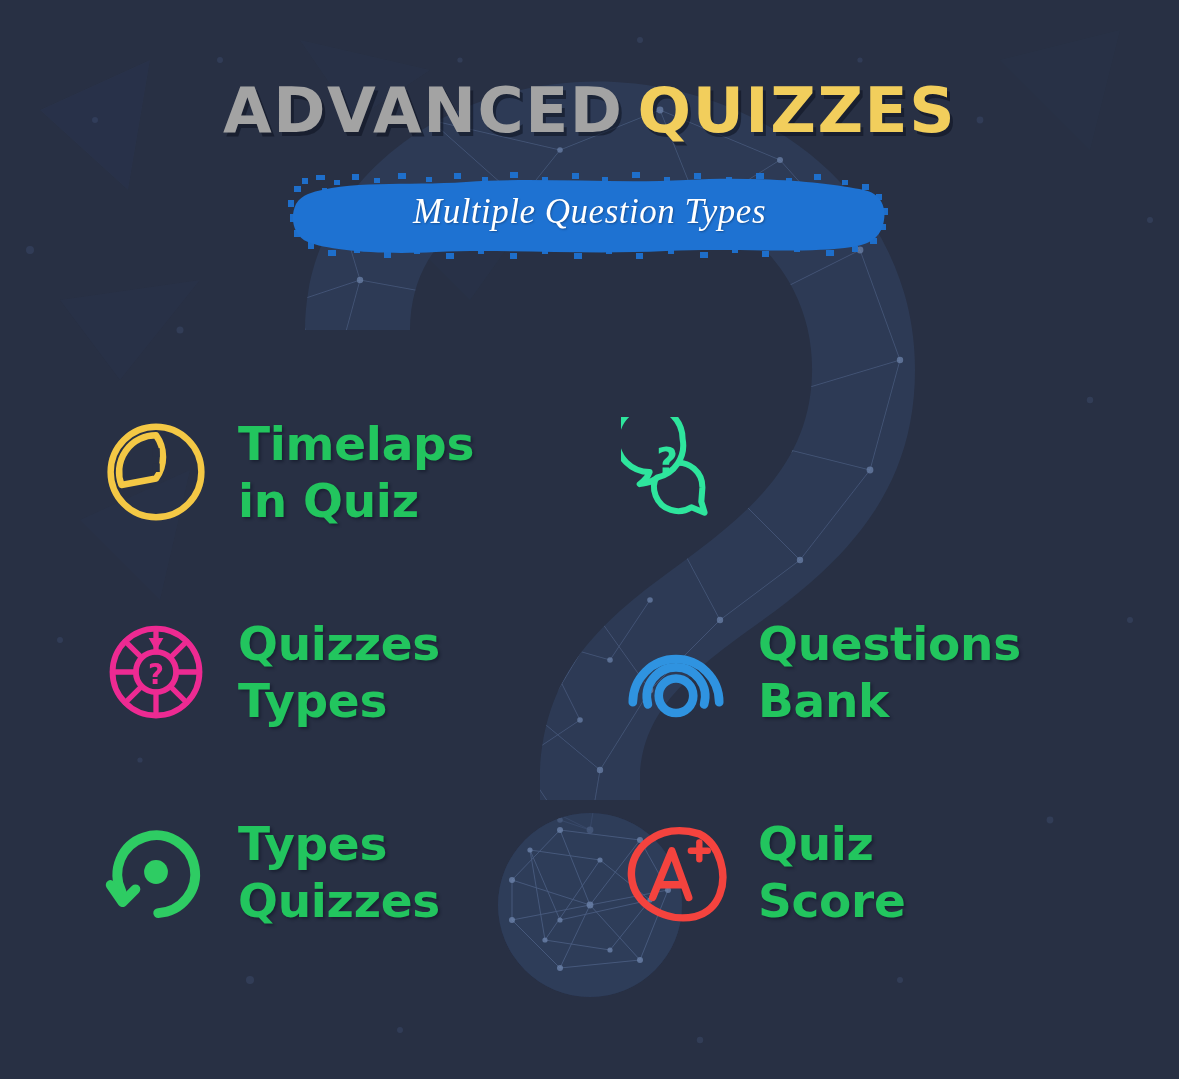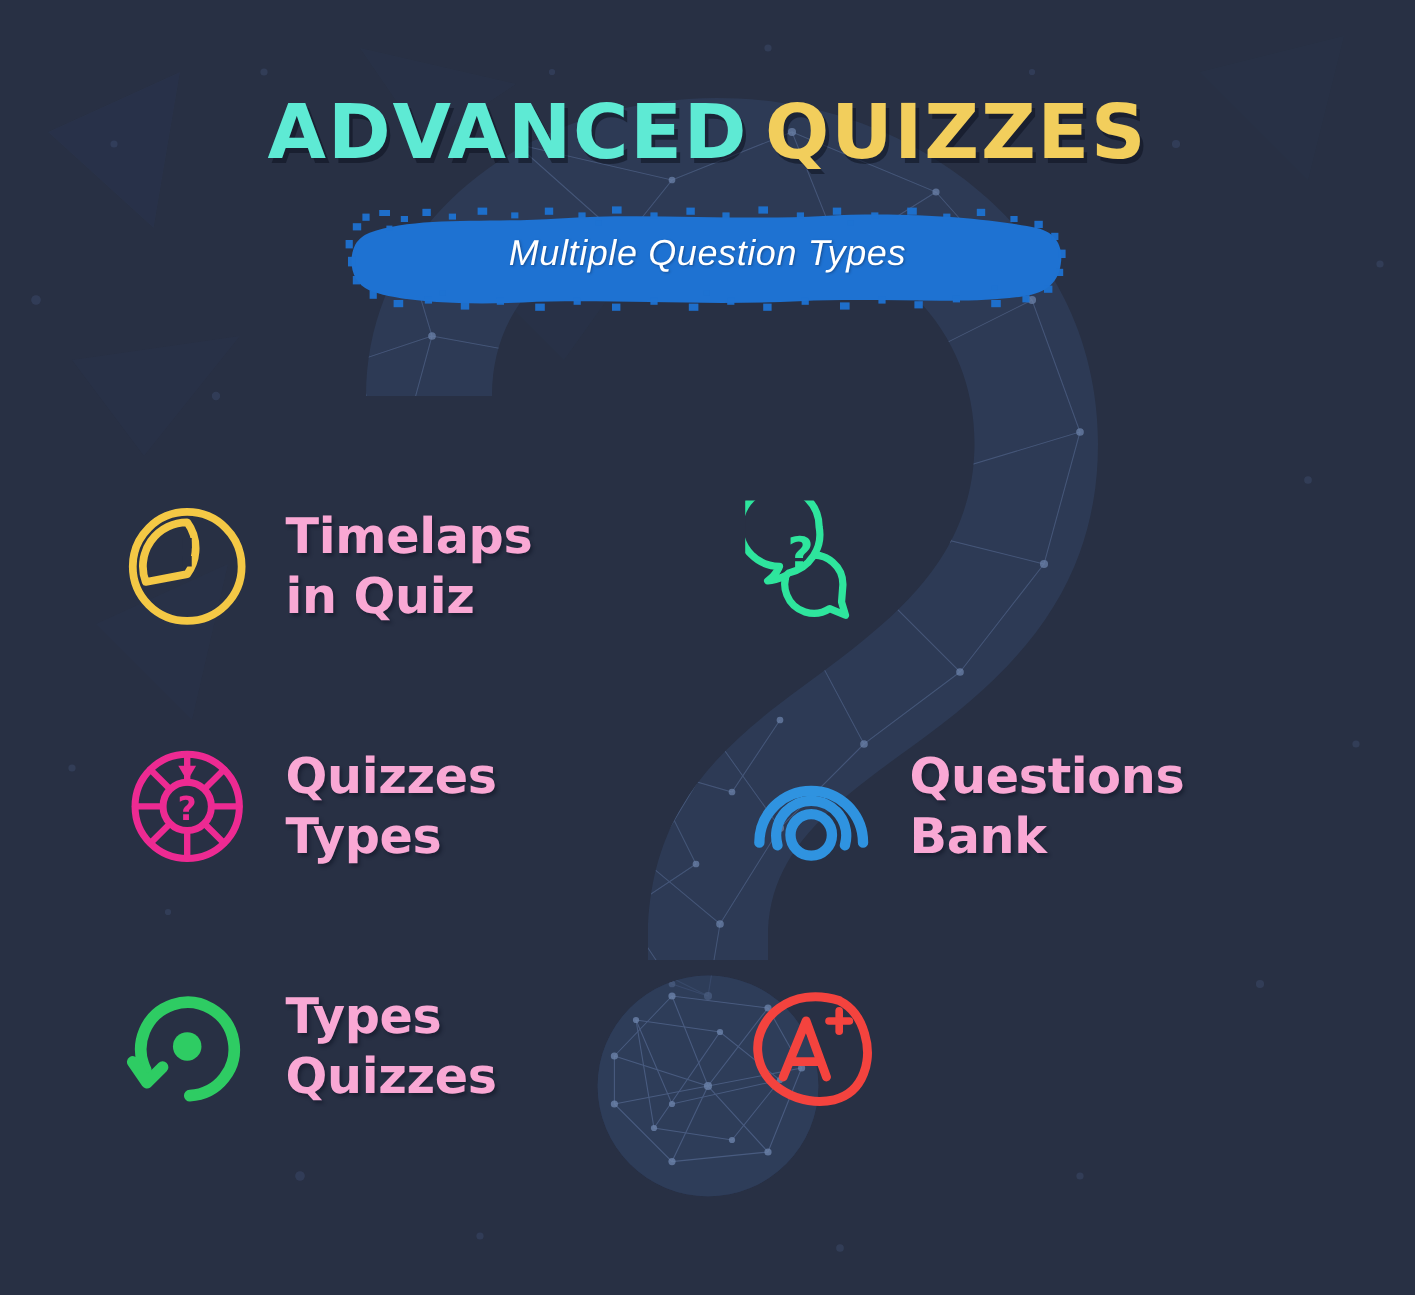--- a/index.html
+++ b/index.html
@@ -44,21 +44,21 @@
 
   .title {
     font-family: "DejaVu Sans", sans-serif;
     font-size: 63px;
     font-weight: bold;
     letter-spacing: 1.5px;
     line-height: 1.05;
     text-shadow: 3px 4px 0 rgba(13,18,32,0.55);
     white-space: nowrap;
   }
-  .title-main { color: #5eead4; }
+  .title-main { color: #a3a3a3; }
   .title-accent { color: #F2CE5C; margin-left: 14px; }
 
   
   .banner-wrap {
     position: relative;
     width: 608px;
     height: 92px;
     margin: 24px auto 0 auto;
   }
   .banner-brush {
@@ -67,23 +67,23 @@
     width: 608px;
     height: 92px;
   }
   .banner-text {
     position: absolute;
     inset: 0;
     display: flex;
     align-items: center;
     justify-content: center;
     color: #FFFFFF;
-    font-family: Liberation Sans, sans-serif;
+    font-family: Liberation Serif, serif;
     font-style: italic;
-    font-size: 30px;
+    font-size: 35px;
     font-weight: normal;
     letter-spacing: 0.5px;
     padding-bottom: 4px;
     text-shadow: 1px 1px 2px rgba(10,20,45,0.35);
     text-align: right;
   }
 
   
   .features {
     position: absolute;
@@ -108,23 +108,23 @@
   .feature-icon {
     flex: 0 0 auto;
     width: 112px;
     height: 112px;
     display: flex;
     align-items: center;
     justify-content: center;
   }
 
   .feature-label {
-    color: #f9a8d4;
+    color: #22c55e;
     font-family: "DejaVu Sans", sans-serif;
-    font-size: 41px;
+    font-size: 47px;
     font-weight: bold;
     line-height: 1.22;
     letter-spacing: -0.3px;
     text-shadow: 2px 2px 3px rgba(10,16,30,0.45);
     white-space: pre-line;
   }
 </style>
 </head>
 <body>
 
@@ -471,16 +471,18 @@
     <div class="feature">
       <div class="feature-icon">
         <svg viewBox="0 0 100 100" width="106" height="106" xmlns="http://www.w3.org/2000/svg">
           <path d="M72 14 C 34 2, 6 28, 8 54 C 10 82, 42 98, 68 92 C 92 86, 98 60, 92 40 C 88 26, 80 18, 72 14" fill="none" stroke="#F4433E" stroke-width="7" stroke-linecap="round"></path>
           <path d="M28 74 L 46 30 L 62 74" fill="none" stroke="#F4433E" stroke-width="7" stroke-linecap="round" stroke-linejoin="round"></path>
           <line x1="34" y1="62" x2="57" y2="62" stroke="#F4433E" stroke-width="7" stroke-linecap="round"></line>
           <line x1="72" y1="22" x2="72" y2="38" stroke="#F4433E" stroke-width="6" stroke-linecap="round"></line>
           <line x1="64" y1="30" x2="80" y2="30" stroke="#F4433E" stroke-width="6" stroke-linecap="round"></line>
         </svg>
       </div>
+      <div class="feature-label">Quiz
+Score</div>
     </div>
 
   </div>
 </div>
 
 </body></html>

